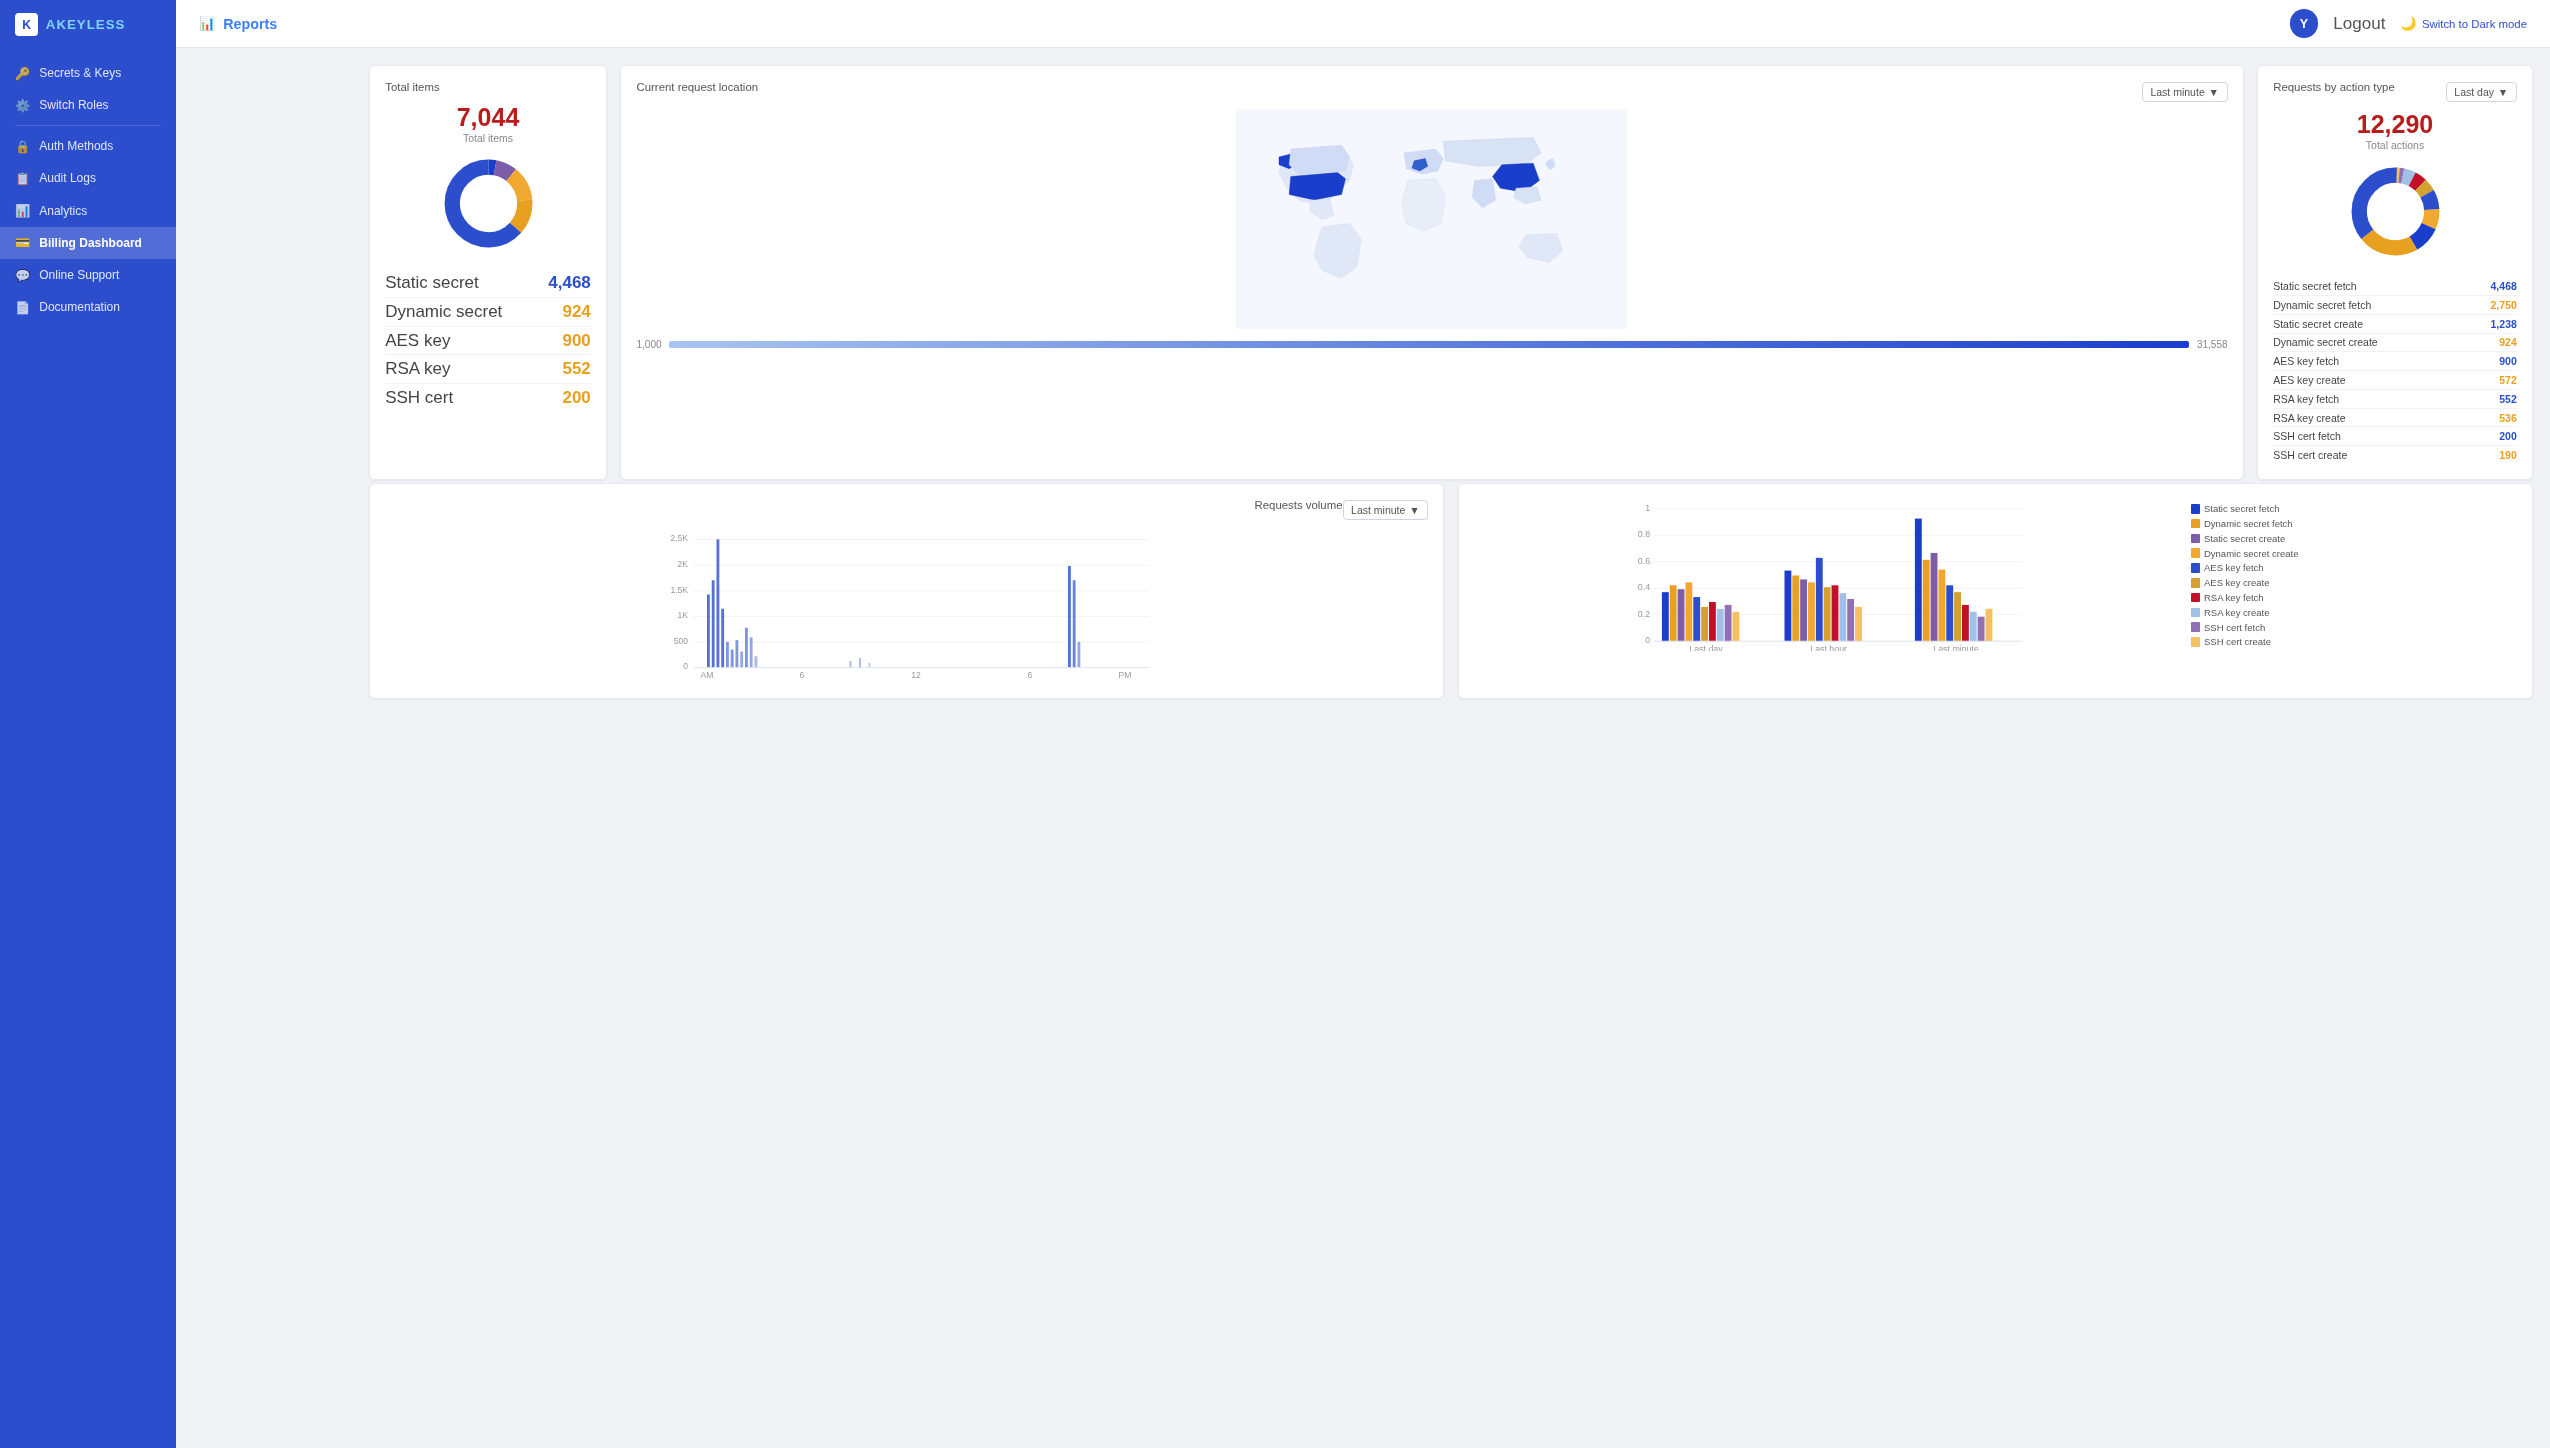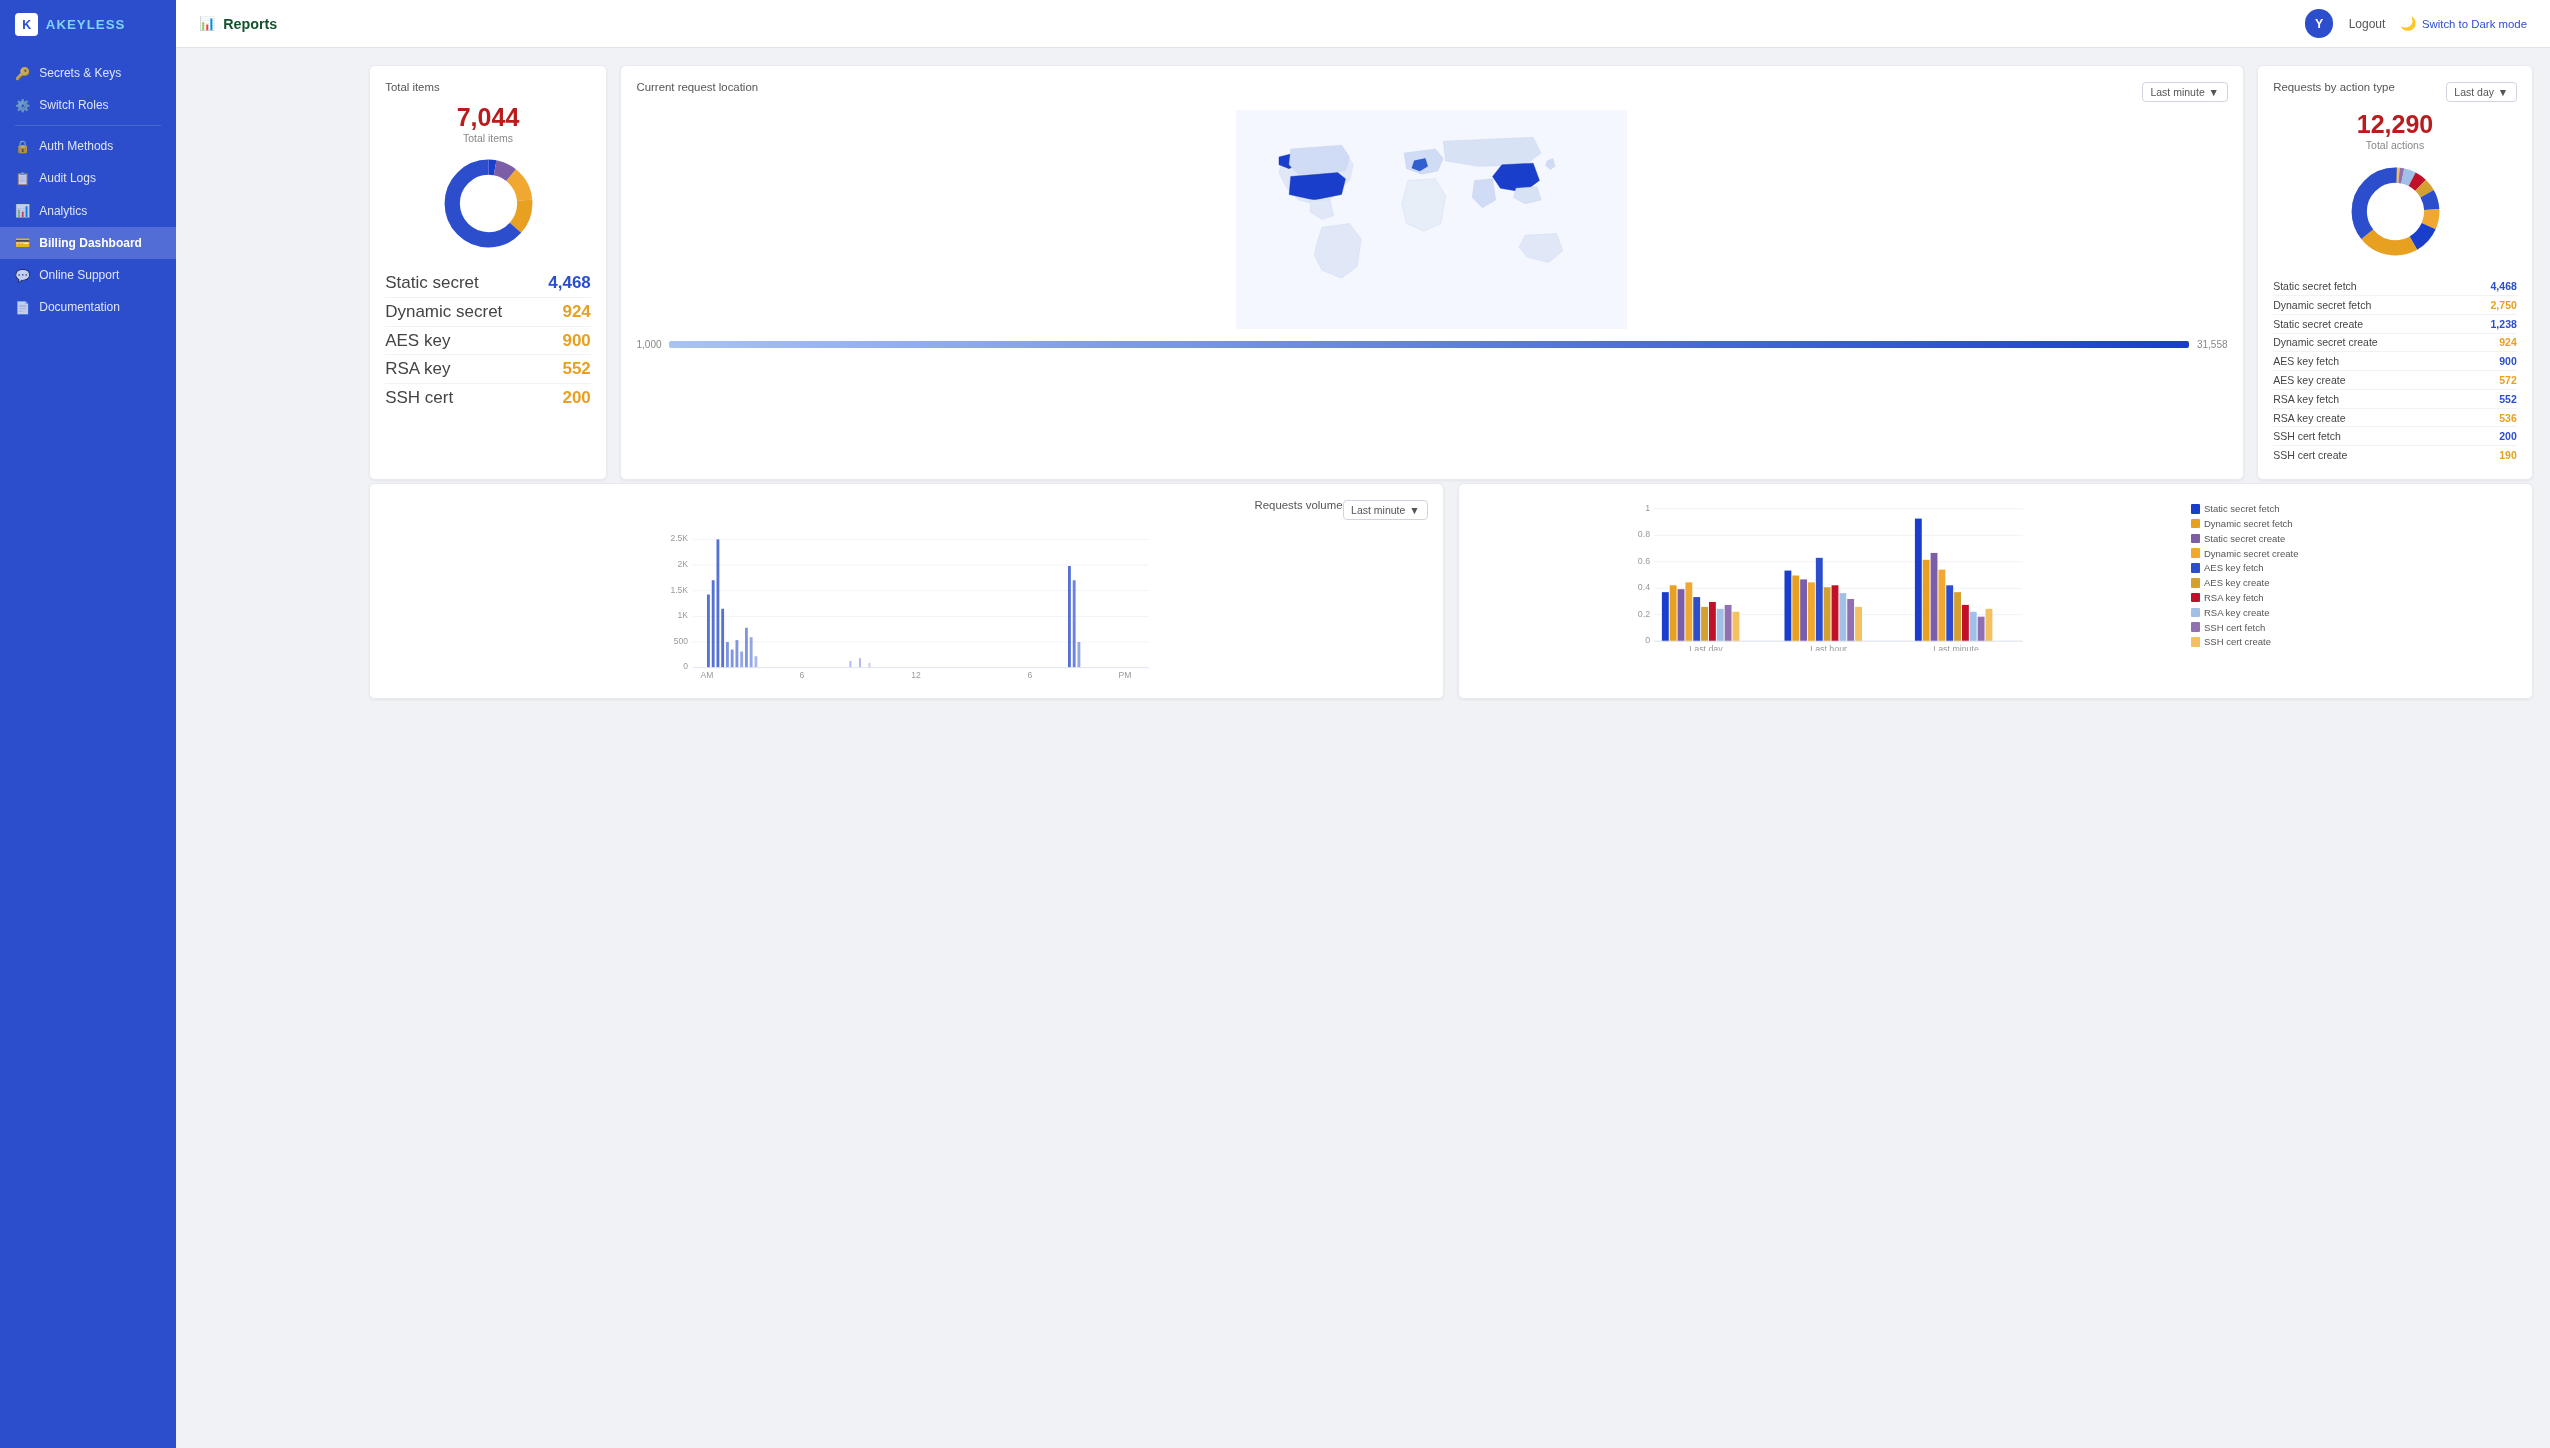--- a/index.html
+++ b/index.html
@@ -49,29 +49,29 @@
       position: fixed; top: 0; left: 176px; right: 0;
       height: 48px;
       background: #fff;
       border-bottom: 1px solid #e0e4ef;
       display: flex; align-items: center; justify-content: space-between;
       padding: 0 23px;
       z-index: 100;
     }
     .topbar-left { display: flex; align-items: center; gap: 7.6px; }
     .topbar-reports-icon { color: #555; font-size: 13.3px; }
-    .topbar-title { font-size: 14.3px; font-weight: 600; color: #14532d; }
+    .topbar-title { font-size: 14.3px; font-weight: 600; color: #3b82f6; }
     .topbar-right { display: flex; align-items: center; gap: 15.2px; }
     .avatar-circle {
       width: 28.6px; height: 28.6px; border-radius: 50%;
       background: #2c4ecc; color: #fff;
       display: flex; align-items: center; justify-content: center;
       font-weight: 700; font-size: 12.4px;
     }
-    .logout-btn { color: #555; font-size: 12px; cursor: pointer; }
+    .logout-btn { color: #555; font-size: 17px; cursor: pointer; }
     .dark-mode-btn {
       display: flex; align-items: center; gap: 4.8px;
       color: #2c4ecc; font-size: 11.4px; cursor: pointer;
     }
     .dark-mode-icon { font-size: 13.3px; }
 
     
     #main {
       margin-left: 176px;
       margin-top: 48px;

